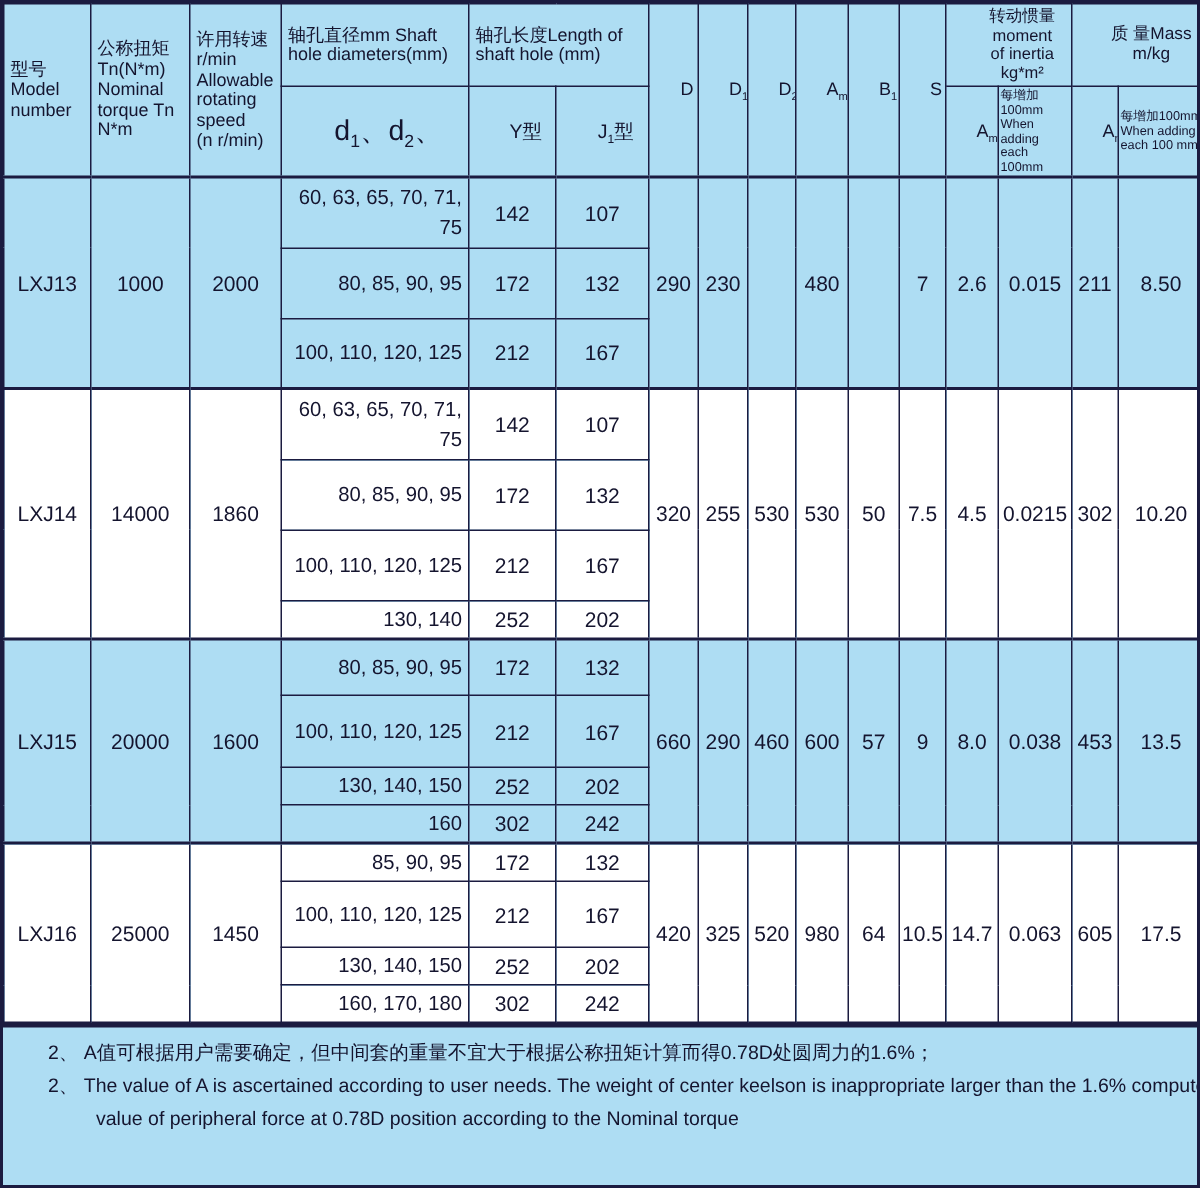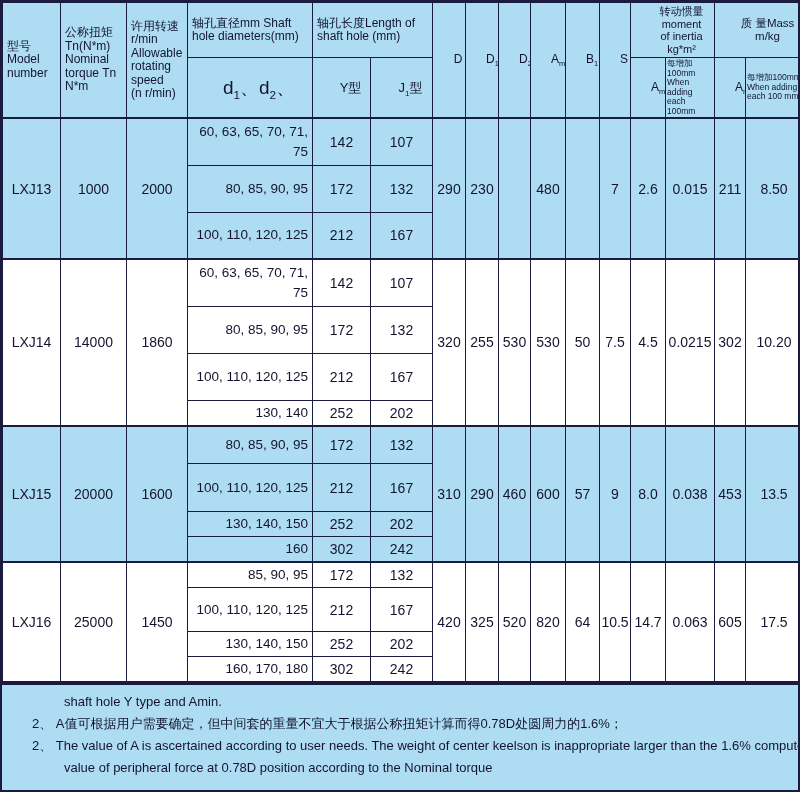--- a/index.html
+++ b/index.html
@@ -195,21 +195,21 @@
       <td class="num">202</td>
     </tr>
 
     <tr class="band-blue band-start h38">
       <td class="num" rowspan="4">LXJ15</td>
       <td class="num" rowspan="4">20000</td>
       <td class="num" rowspan="4">1600</td>
       <td class="bores">80, 85, 90, 95</td>
       <td class="num">172</td>
       <td class="num">132</td>
-      <td class="num" rowspan="4">310</td>
+      <td class="num" rowspan="4">660</td>
       <td class="num" rowspan="4">290</td>
       <td class="num" rowspan="4">460</td>
       <td class="num" rowspan="4">600</td>
       <td class="num" rowspan="4">57</td>
       <td class="num" rowspan="4">9</td>
       <td class="num" rowspan="4">8.0</td>
       <td class="num" rowspan="4">0.038</td>
       <td class="num" rowspan="4">453</td>
       <td class="num" rowspan="4">13.5</td>
     </tr>
@@ -232,21 +232,21 @@
     <tr class="band-white band-start h24">
       <td class="num" rowspan="4">LXJ16</td>
       <td class="num" rowspan="4">25000</td>
       <td class="num" rowspan="4">1450</td>
       <td class="bores">85, 90, 95</td>
       <td class="num">172</td>
       <td class="num">132</td>
       <td class="num" rowspan="4">420</td>
       <td class="num" rowspan="4">325</td>
       <td class="num" rowspan="4">520</td>
-      <td class="num" rowspan="4">820</td>
+      <td class="num" rowspan="4">980</td>
       <td class="num" rowspan="4">64</td>
       <td class="num" rowspan="4">10.5</td>
       <td class="num" rowspan="4">14.7</td>
       <td class="num" rowspan="4">0.063</td>
       <td class="num" rowspan="4">605</td>
       <td class="num" rowspan="4">17.5</td>
     </tr>
     <tr class="band-white h44">
       <td class="bores">100, 110, 120, 125</td>
       <td class="num">212</td>
@@ -259,20 +259,19 @@
     </tr>
     <tr class="band-white h24">
       <td class="bores">160, 170, 180</td>
       <td class="num">302</td>
       <td class="num">242</td>
     </tr>
   </tbody>
     </table>
 
   <div class="notes">
-    <div class="note-line ind2">shaft hole Y type and Amin.</div>
     <div class="note-line ind1">2、 A值可根据用户需要确定，但中间套的重量不宜大于根据公称扭矩计算而得0.78D处圆周力的1.6%；</div>
     <div class="note-line ind1">2、 The value of A is ascertained according to user needs. The weight of center keelson is inappropriate larger than the 1.6% computed</div>
     <div class="note-line ind2">value of peripheral force at 0.78D position according to the Nominal torque</div>
 
   </div>
 
 </div>
 
 </body></html>

